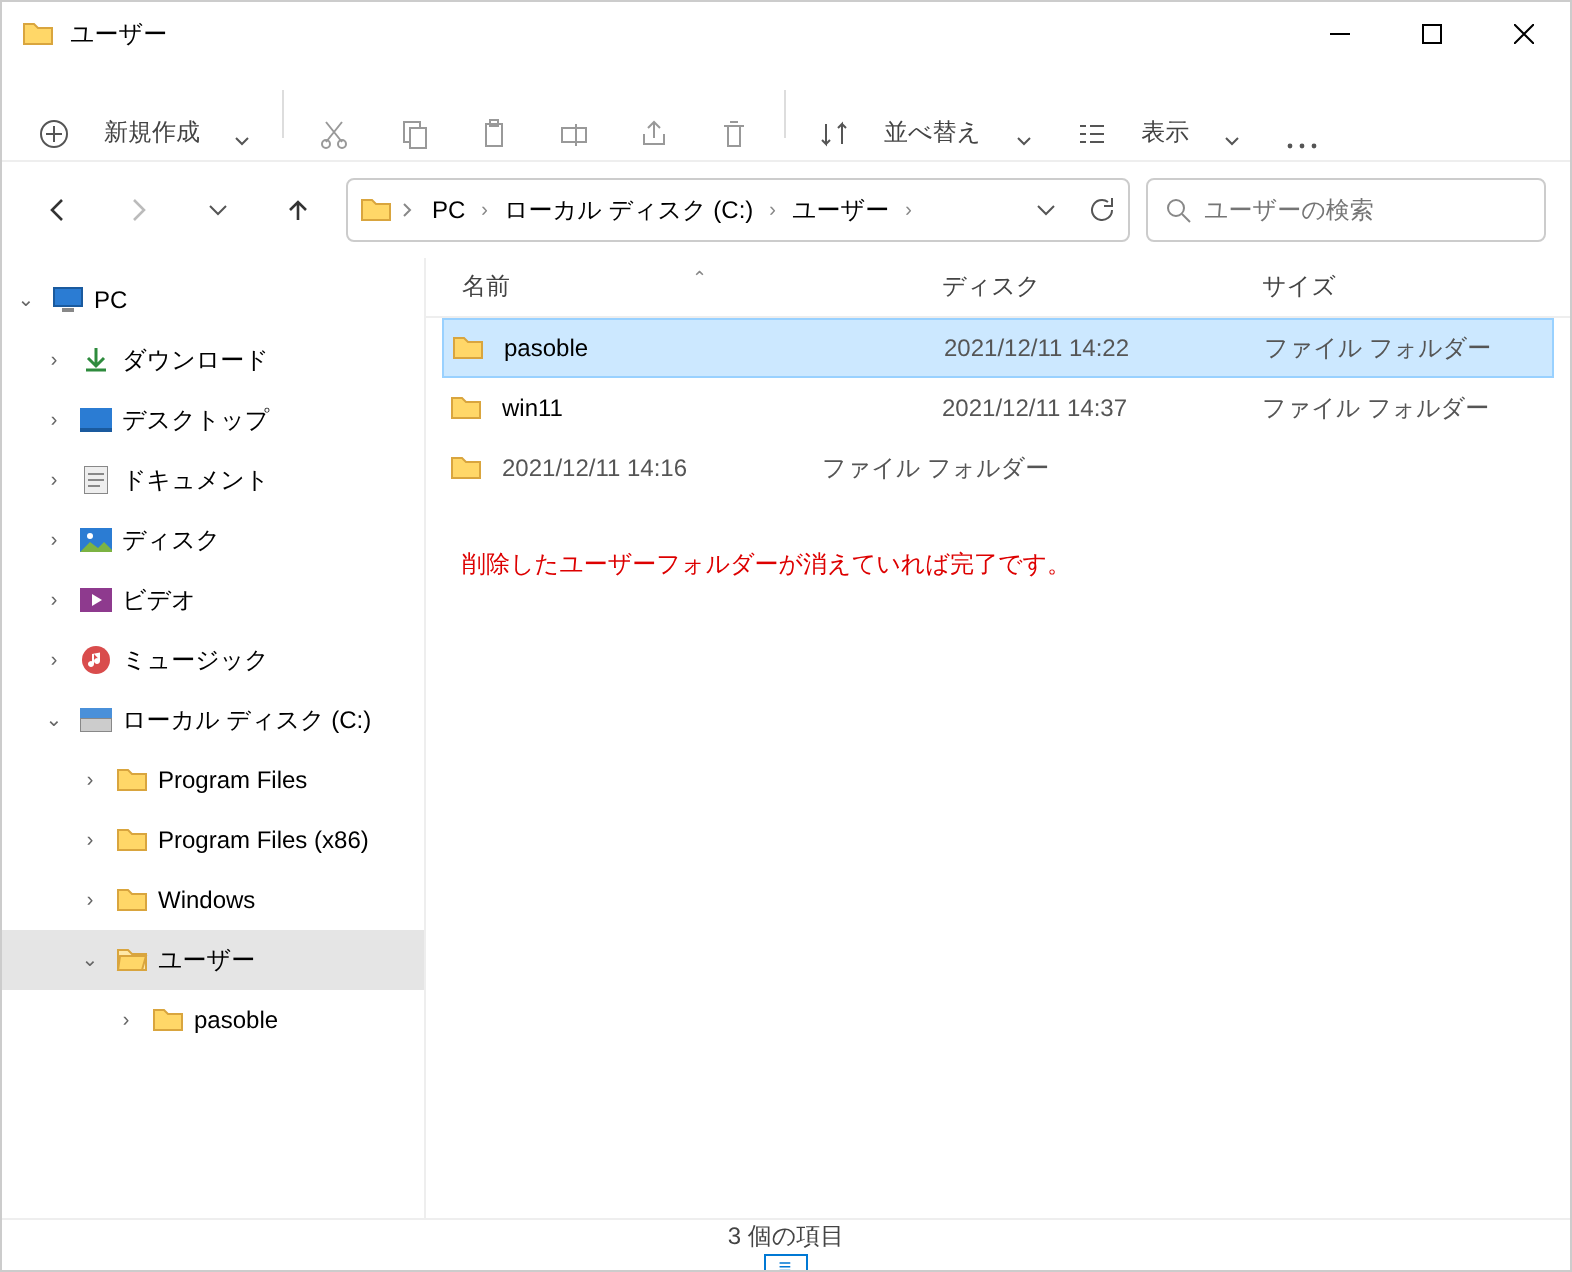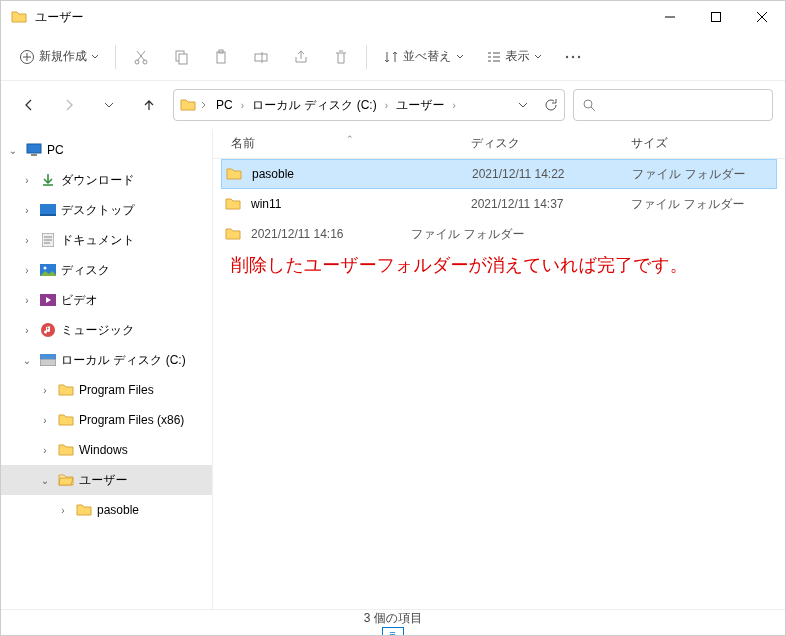--- a/index.html
+++ b/index.html
@@ -3,21 +3,21 @@
 <meta charset="utf-8">
 <style>
 * { margin: 0; padding: 0; box-sizing: border-box; font-family: "Yu Gothic UI", "Segoe UI", sans-serif; }
 body { width: 786px; height: 636px; background: #fff; border: 1px solid #ccc; display: flex; flex-direction: column; font-size: 12px; overflow: hidden; }
 .titlebar { height: 32px; display: flex; align-items: center; padding: 0 0 0 10px; }
 .titlebar .folder-ico { width: 16px; height: 16px; margin-right: 8px; }
 .titlebar .title { flex: 1; font-size: 12px; }
 .winbtns { display: flex; }
 .winbtn { width: 46px; height: 32px; display: flex; align-items: center; justify-content: center; }
 .toolbar { height: 48px; display: flex; align-items: center; padding: 0 8px; gap: 2px; border-bottom: 1px solid #eee; }
-.tbtn { height: 36px; padding: 0 10px; display: flex; align-items: center; gap: 4px; border-radius: 4px; color: #444; }
+.tbtn { height: 36px; padding: 0 10px; display: flex; align-items: flex-end; gap: 17px; border-radius: 4px; color: #444; }
 .tbtn.icon-only { width: 38px; justify-content: center; padding: 0; }
 .tsep { width: 1px; height: 24px; background: #ddd; margin: 0 4px; }
 .navrow { height: 48px; display: flex; align-items: center; padding: 0 12px; gap: 8px; }
 .navbtn { width: 32px; height: 32px; display: flex; align-items: center; justify-content: center; color: #555; }
 .navbtn.disabled { color: #bbb; }
 .addrbar { flex: 1; height: 32px; border: 1px solid #ccc; border-radius: 4px; display: flex; align-items: center; padding: 0 6px; gap: 4px; }
 .crumb { padding: 2px 4px; font-size: 12px; }
 .crumb-sep { color: #888; font-size: 10px; }
 .addrbar .spacer { flex: 1; }
 .searchbox { width: 200px; height: 32px; border: 1px solid #ccc; border-radius: 4px; display: flex; align-items: center; padding: 0 8px; gap: 6px; color: #888; }
@@ -40,21 +40,21 @@
 .col-type { width: 130px; }
 .col-size { flex: 1; }
 .sort-ind { position: absolute; left: 50%; top: -1px; font-size: 9px; color: #888; }
 .filelist { flex: 1; padding: 0 8px; position: relative; }
 .row { height: 30px; display: flex; align-items: center; font-size: 12px; }
 .row.selected { background: #cce8ff; border: 1px solid #99d1ff; }
 .row .rico { width: 20px; margin: 0 6px 0 4px; }
 .row .rname { width: 220px; }
 .row .rdate { width: 160px; color: #555; }
 .row .rtype { width: 130px; color: #555; }
-.annotation { color: #d00; font-size: 18px; margin-top: 4px; margin-left: 10px; }
+.annotation { color: #d00; font-size: 12px; margin-top: 25px; margin-left: 10px; }
 .statusbar { height: 26px; border-top: 1px solid #eee; display: flex; align-items: center; padding: 0 10px; font-size: 12px; color: #444; flex-direction: column; }
 .statusbar .sp { flex: 1; }
 .viewbtn { width: 22px; height: 20px; border: 1px solid #ccc; display: flex; align-items: center; justify-content: center; margin-left: -1px; font-size: 11px; }
 .viewbtn.active { border-color: #0078d4; color: #0078d4; }
 svg { display: block; }
 </style>
 </head>
 <body>
 
 <div class="titlebar">
@@ -199,20 +199,21 @@
     <div style="width:8px"></div>
     <svg width="14" height="14">
         <path d="M12 7a5 5 0 1 1-2-4M12 1v4h-4" fill="none" stroke="#555"></path>
       </svg>
   </div>
   <div class="searchbox">
     <svg width="14" height="14">
         <circle cx="6" cy="6" r="4" fill="none" stroke="#888"></circle>
         <path d="M9 9l4 4" stroke="#888"></path>
       </svg>
+    <input placeholder="ユーザーの検索" style="">
   </div>
 </div>
 
 <div class="body">
   <div class="sidebar">
     <div class="tree-item">
         <span class="chev">⌄</span>
         <span class="tree-ico">
           <svg width="16" height="14">
             <rect x="1" y="1" width="14" height="9" fill="#2b7cd3" stroke="#1a5a9e"></rect>

